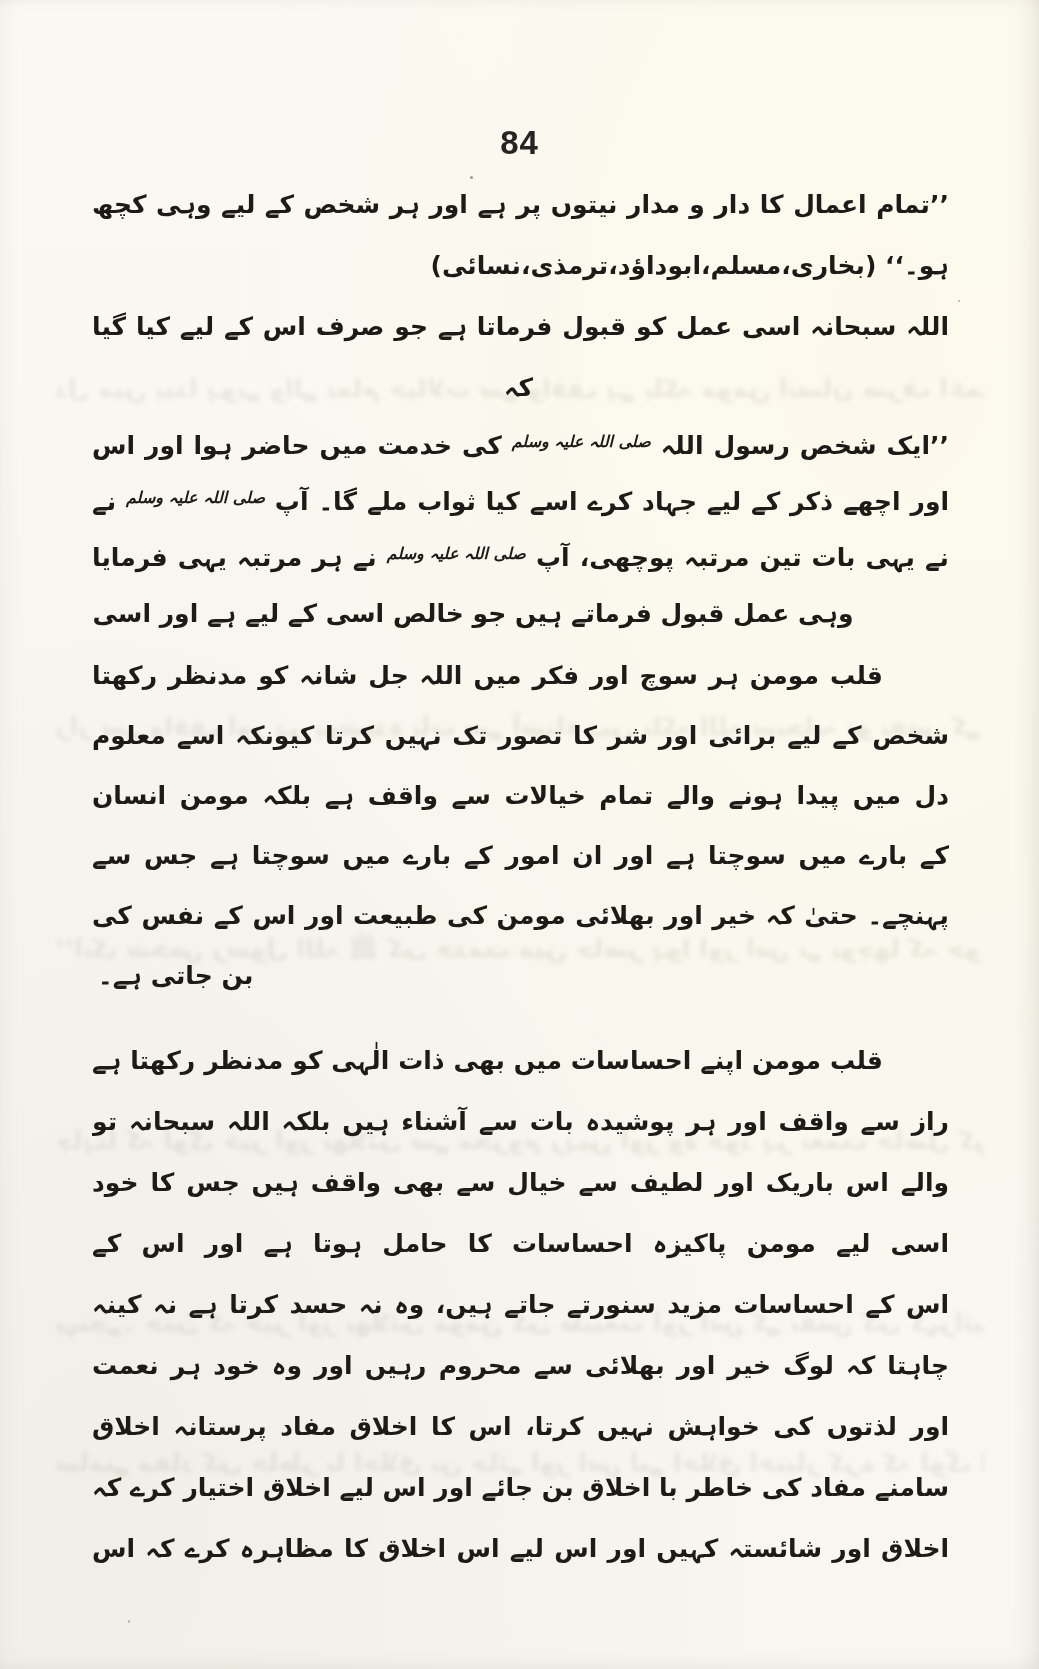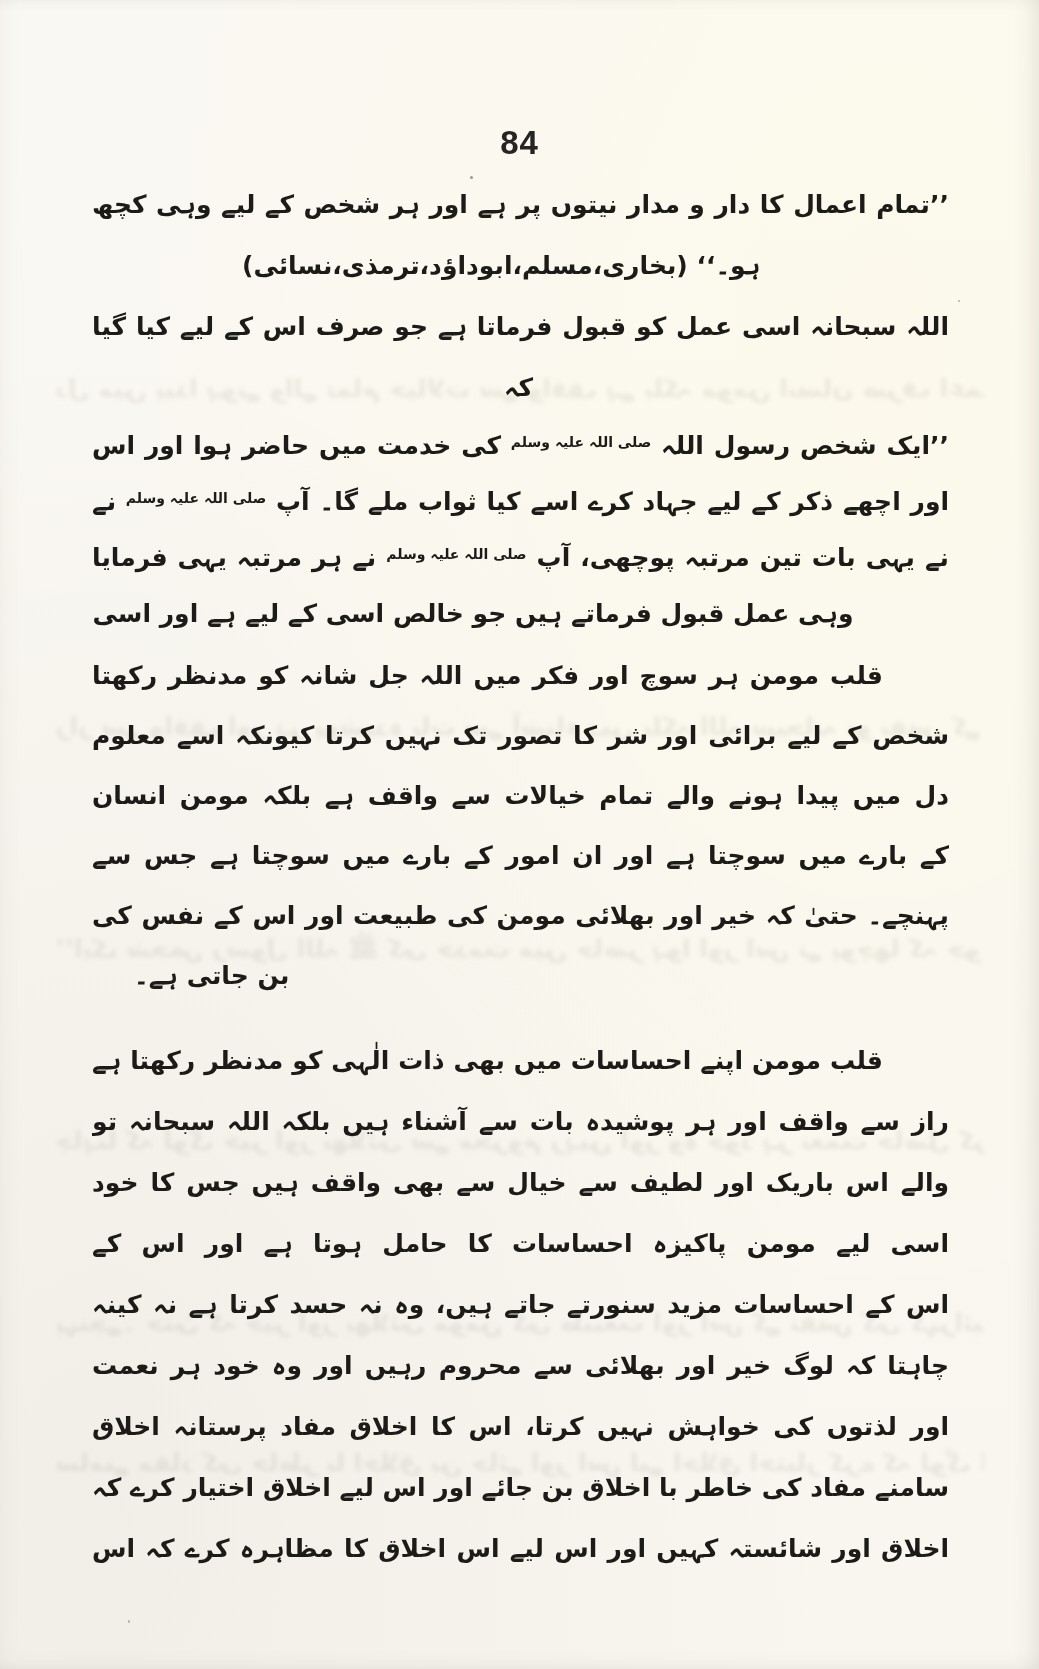--- a/index.html
+++ b/index.html
@@ -46,27 +46,28 @@
   .p3 .line{height:56px;line-height:56px;}
   .p4 .line{height:60px;line-height:60px;}
   .p5 .line{height:61px;line-height:61px;}
   .p1{margin-top:10px;}
   .p4{margin-top:4px;}
   .p5{margin-top:24px;}
   
   .al-j{text-align:justify;text-align-last:justify;}
   .al-j-indent{text-align:justify;text-align-last:justify;padding-left:0;padding-right:66px;}
   .al-right{text-align:center;padding-right:4px;}
-  .al-left{text-align:left;padding-left:6px;margin-left:36px;}
-  .al-cite{text-align:left;padding-left:150px;}
+  .al-left{text-align:left;padding-left:6px;}
+  .al-cite{text-align:right;padding-left:150px;}
   .al-qend{text-align:center;padding-right:95px;}
   .hon{
-    font-size:14px;font-weight:700;line-height:1;
+    font-size:16px;font-weight:700;line-height:1;
     vertical-align:7px;display:inline-block;
     letter-spacing:0;
+    font-style:italic;
   }
   
   .bleed{
     position:absolute;left:55px;right:55px;height:42px;
     transform:scaleX(-1);
     filter:blur(2px);
     color:#7d7868;opacity:0.13;
     font-size:25px;font-weight:700;line-height:42px;
     white-space:nowrap;overflow:hidden;
     z-index:1;pointer-events:none;

